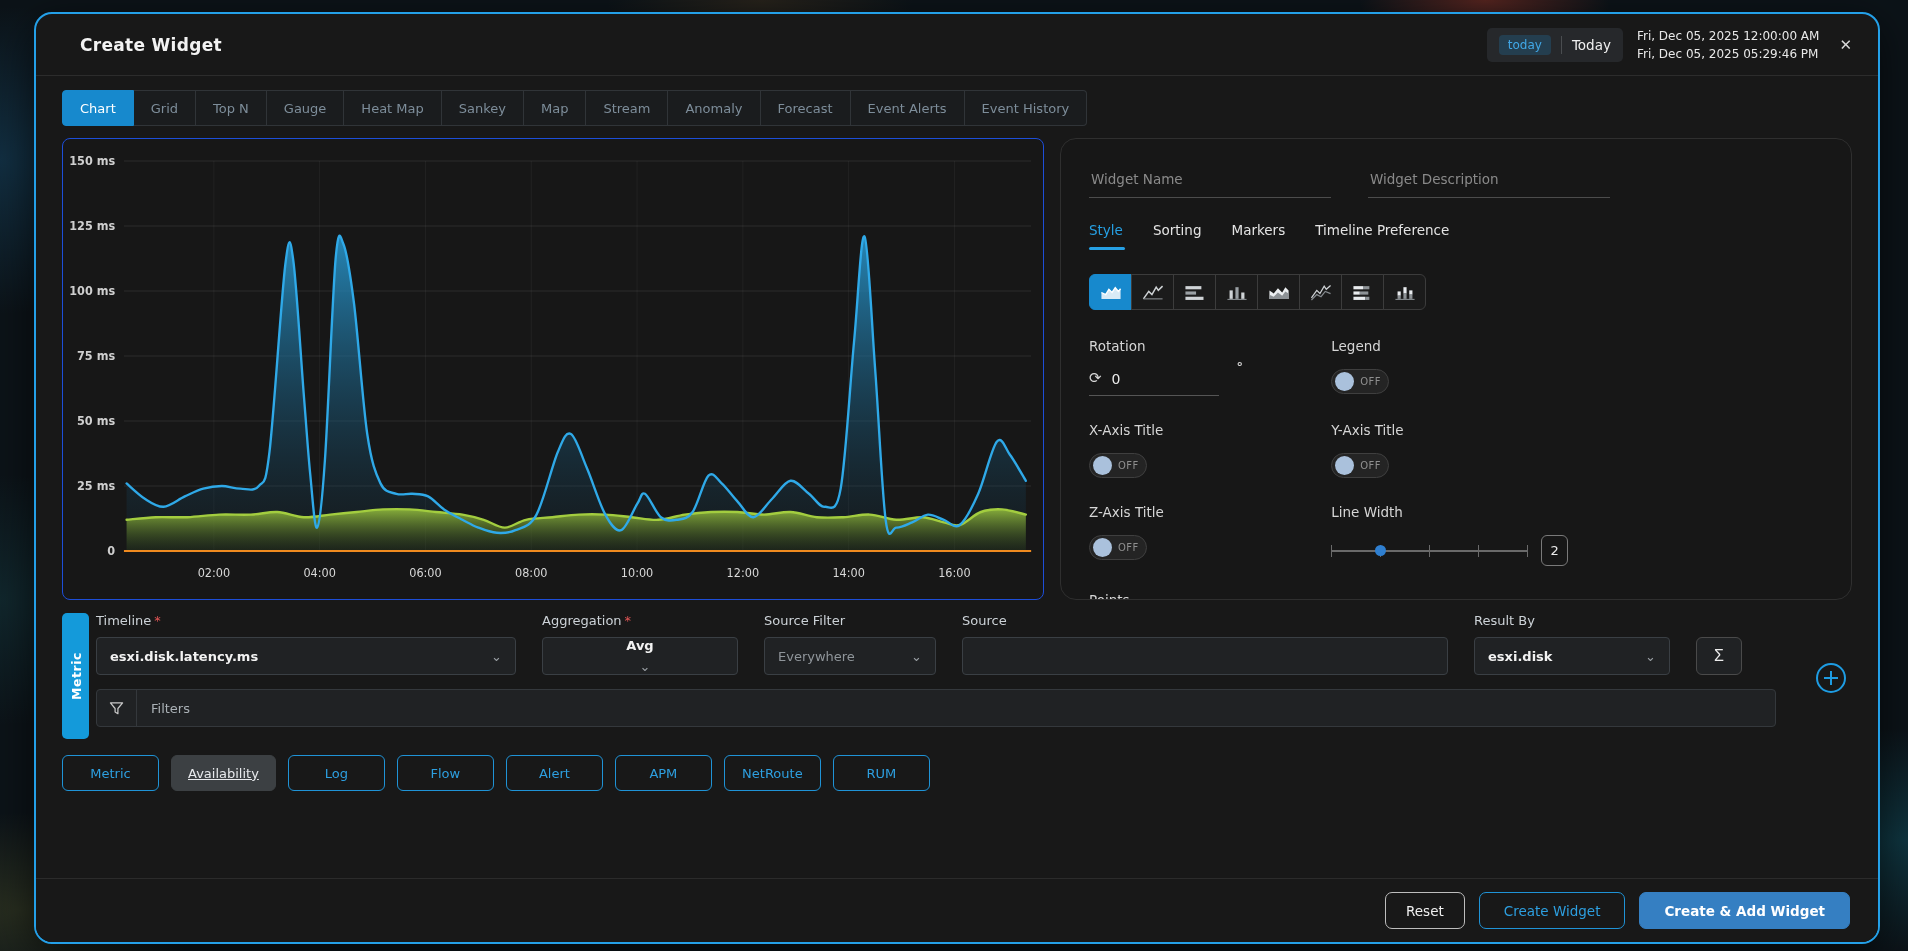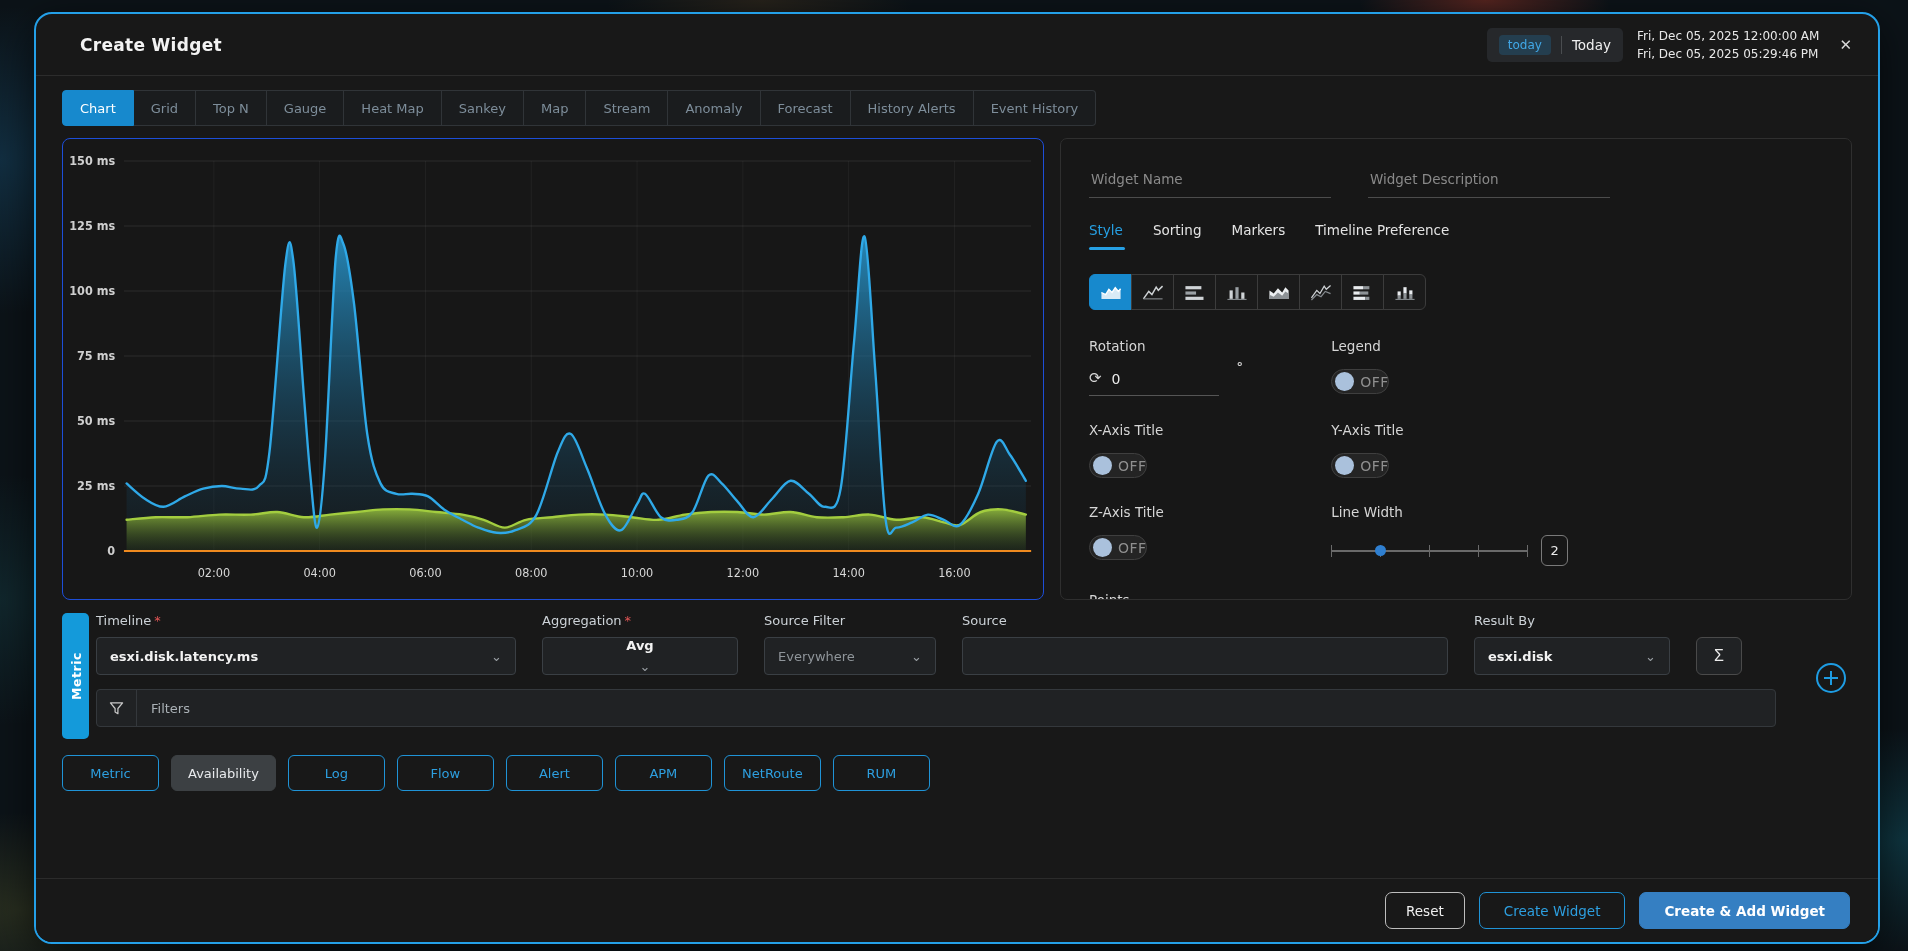--- a/index.html
+++ b/index.html
@@ -40,21 +40,21 @@
     color:#7d8d9a; font-size:13px; cursor:pointer; white-space:nowrap;
   }
   .wtab:first-child { border-left:1px solid #303438; border-radius:4px 0 0 4px; }
   .wtab:last-child { border-radius:0 4px 4px 0; }
   .wtab.active { background:#1789cd; border-color:#1789cd; color:#ffffff; }
   
   .main { display:flex; gap:16px; margin:12px 26px 0 26px; height:462px; }
   .chart-card { flex:1; border:1px solid #1d4ed8; border-radius:8px; position:relative; background:#171717; }
   .chart-card svg { position:absolute; inset:4px; width:calc(100% - 8px); height:calc(100% - 8px); }
   svg text { font-family:"DejaVu Sans","Liberation Sans",sans-serif; }
-  .panel { width:792px; border:1px solid #2f2f2f; border-radius:7px; background:#171717; padding:26px 28px; overflow:hidden; position:relative; }
+  .panel { width:792px; border:1px solid #2f2f2f; border-radius:16px; background:#171717; padding:26px 28px; overflow:hidden; position:relative; }
   .uline-row { display:flex; }
   .uline-input {
     background:transparent; border:none; border-bottom:1px solid #4c4c4c;
     color:#ececec; font-size:13.5px; padding:6px 2px 10px 2px; width:242px; outline:none;
     font-family:inherit;
   }
   .uline-input::placeholder { color:#8a8a8a; }
   .uline-col2 { margin-left:auto; width:62%; display:flex; }
   .ptabs { display:flex; gap:30px; margin-top:24px; }
   .ptab { font-size:13.5px; color:#e4e4e4; padding-bottom:12px; cursor:pointer; position:relative; }
@@ -66,21 +66,21 @@
     background:#1b1b1b; border:1px solid #3c3c3c; margin-left:-1px; cursor:pointer;
   }
   .cbtn:first-child { border-radius:6px 0 0 6px; margin-left:0; }
   .cbtn:last-child { border-radius:0 6px 6px 0; }
   .cbtn.active { background:#1789cd; border-color:#1789cd; }
   .ctrl-grid { display:grid; grid-template-columns:33% 1fr; margin-top:28px; row-gap:26px; }
   .ctrl-label { font-size:13.5px; color:#d6d6d6; margin-bottom:15px; }
   .toggle { width:58px; height:25px; border-radius:13px; background:#242424; border:1px solid #3f3f3f;
     position:relative; display:flex; align-items:center; cursor:pointer; }
   .knob { position:absolute; left:3px; top:2px; width:19px; height:19px; border-radius:50%; background:#aac1dc; }
-  .tstate { margin-left:28px; font-size:14px; letter-spacing:.5px; color:#8f8f8f; }
+  .tstate { margin-left:28px; font-size:10px; letter-spacing:.5px; color:#8f8f8f; }
   .rot-field { display:flex; align-items:flex-end; width:130px; border-bottom:1px solid #555; padding-bottom:8px; position:relative; }
   .rot-icon { font-size:15px; color:#d6d6d6; }
   .rot-val { font-size:14px; color:#ececec; margin-left:10px; }
   .rot-deg { position:absolute; right:-24px; top:-10px; font-size:13px; font-weight:700; color:#d6d6d6; }
   .slider-row { display:flex; align-items:center; gap:14px; }
   .slider { position:relative; width:196px; height:18px; }
   .slider .track { position:absolute; left:0; right:0; top:8px; height:2px; background:#6a6a6a; }
   .slider .tick { position:absolute; top:3px; width:1px; height:12px; background:#6a6a6a; }
   .slider .dot { position:absolute; top:3.5px; width:11px; height:11px; border-radius:50%; background:#2f7fd0; }
   .lw-box { width:27px; height:31px; border:1px solid #7a7a7a; border-radius:6px; display:flex; align-items:center; justify-content:center; font-size:13px; color:#ececec; }
@@ -112,21 +112,21 @@
   .plus-btn::before { left:50%; top:6px; bottom:6px; width:2px; transform:translateX(-50%); }
   .plus-btn::after { top:50%; left:6px; right:6px; height:2px; transform:translateY(-50%); }
   .filters-bar { margin-top:14px; margin-right:76px; height:38px; background:#202224; border:1px solid #34383c; border-radius:4px;
     display:flex; align-items:center; }
   .funnel-box { width:40px; height:100%; display:flex; align-items:center; justify-content:center; border-right:1px solid #34383c; }
   .filters-text { margin-left:14px; font-size:13px; color:#aab1b6; }
   
   .ds-row { display:flex; gap:12px; margin:16px 26px 0 26px; }
   .ds-btn { min-width:97px; height:36px; padding:0 16px; background:transparent; border:1px solid #1f93d6; border-radius:6px;
     color:#2d9fe0; font-size:13px; cursor:pointer; font-family:inherit; }
-  .ds-btn.selected { background:#3c4043; border-color:#3c4043; color:#e8eaed; }
+  .ds-btn.selected { background:#3c4043; border-color:#3c4043; color:#e8eaed;text-decoration:underline; }
   
   .footer { position:absolute; left:0; right:0; bottom:0; height:64px; border-top:1px solid #2b2b2b;
     display:flex; align-items:center; justify-content:flex-end; gap:14px; padding:0 28px; background:#181818; }
   .btn { height:37px; border-radius:7px; font-size:13.5px; cursor:pointer; font-family:inherit; padding:0 20px; }
   .btn-reset { background:transparent; border:1px solid #bdbdbd; color:#f0f0f0; }
   .btn-create { background:transparent; border:1px solid #1f93d6; color:#2d9fe0; padding:0 24px; }
   .btn-create-add { background:#357fc2; border:1px solid #357fc2; color:#ffffff; padding:0 24px; font-weight:600; }
 </style>
 </head>
 <body>
@@ -152,21 +152,21 @@
     <div class="wtab active">Chart</div>
     <div class="wtab">Grid</div>
     <div class="wtab">Top N</div>
     <div class="wtab">Gauge</div>
     <div class="wtab">Heat Map</div>
     <div class="wtab">Sankey</div>
     <div class="wtab">Map</div>
     <div class="wtab">Stream</div>
     <div class="wtab">Anomaly</div>
     <div class="wtab">Forecast</div>
-    <div class="wtab">History Alerts</div>
+    <div class="wtab">Event Alerts</div>
     <div class="wtab">Event History</div>
   </div>
 
   <div class="main">
     <div class="chart-card">
       <svg viewBox="0 0 990 452" preserveAspectRatio="none">
           <defs>
             <linearGradient id="g0" x1="0" y1="0" x2="0" y2="1">
               <stop offset="0%" stop-color="rgba(40,150,205,0.88)"></stop>
               <stop offset="100%" stop-color="rgba(16,56,80,0.10)"></stop>

